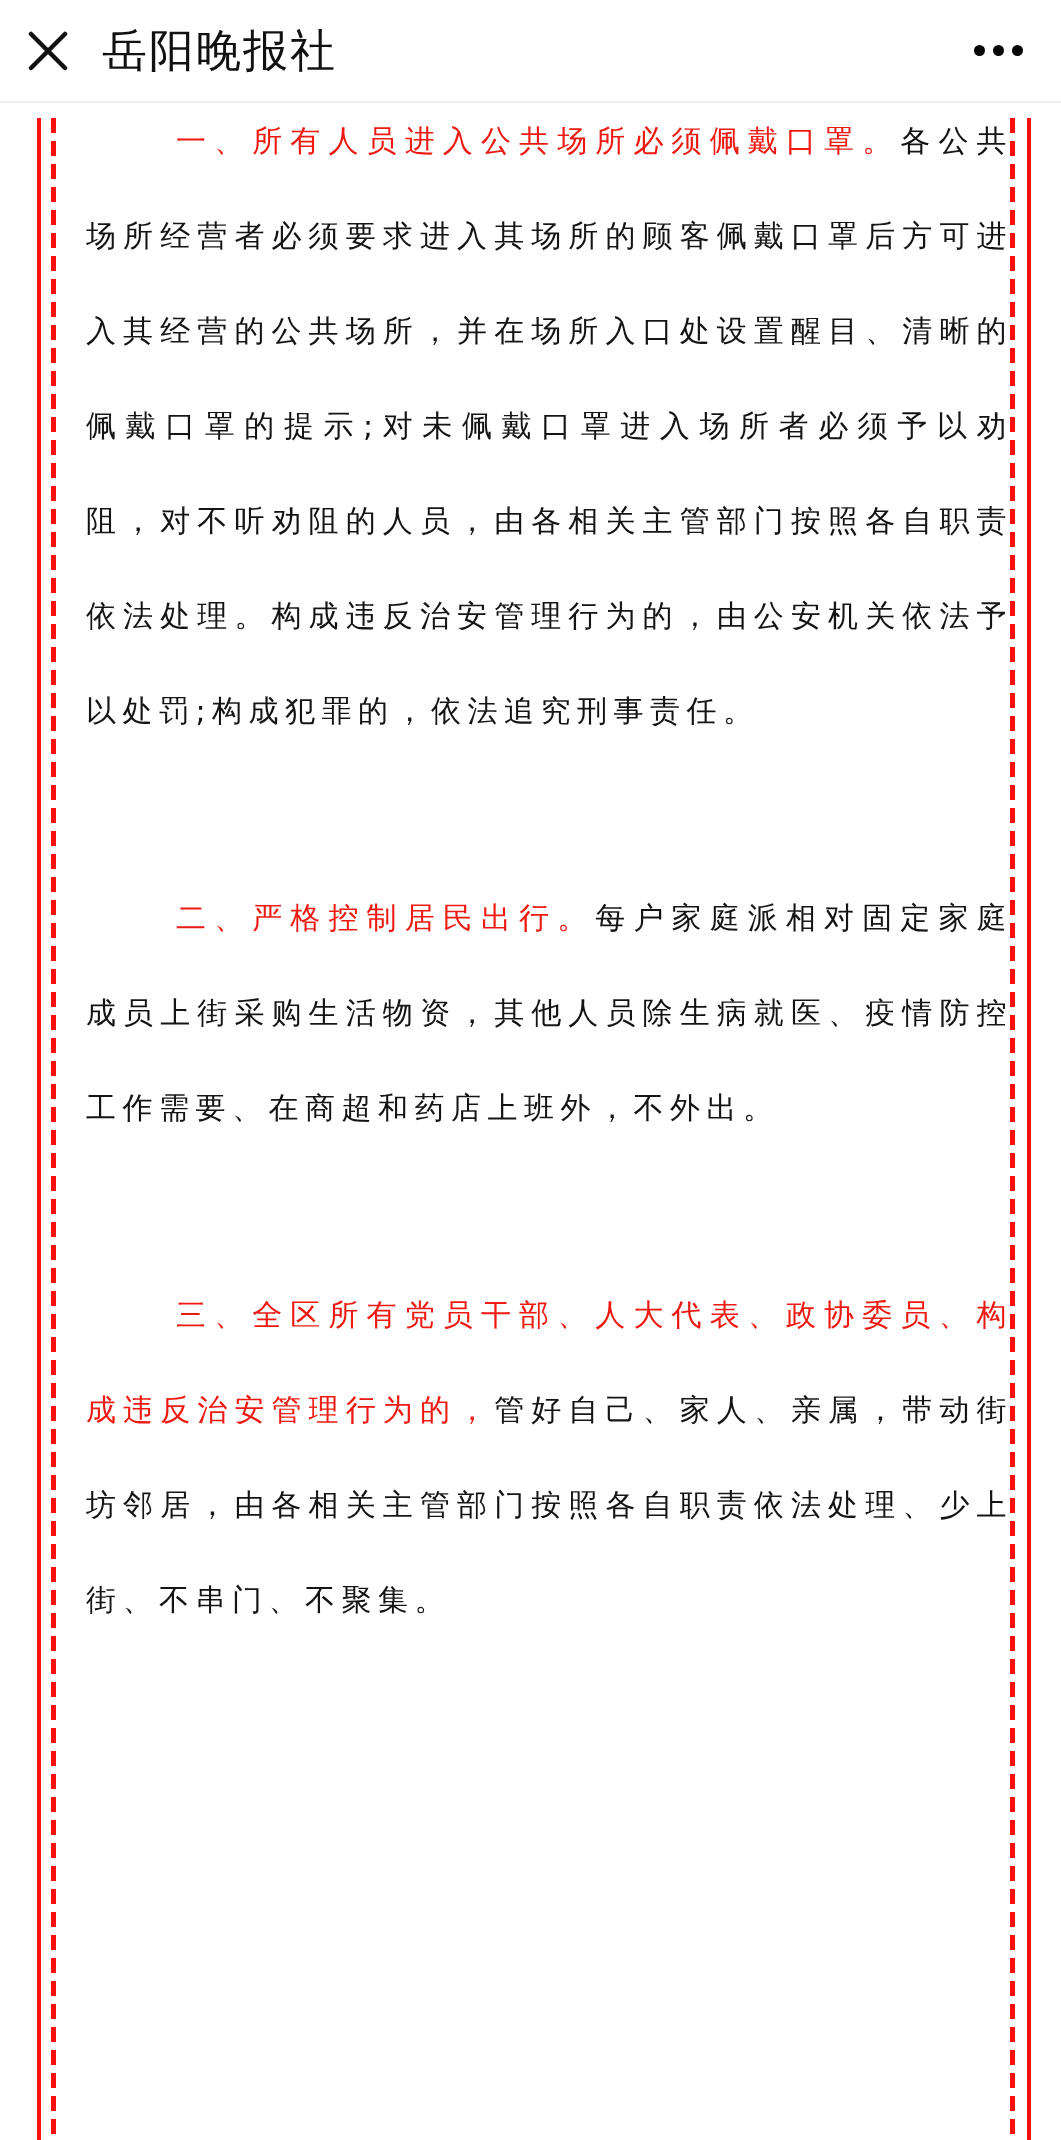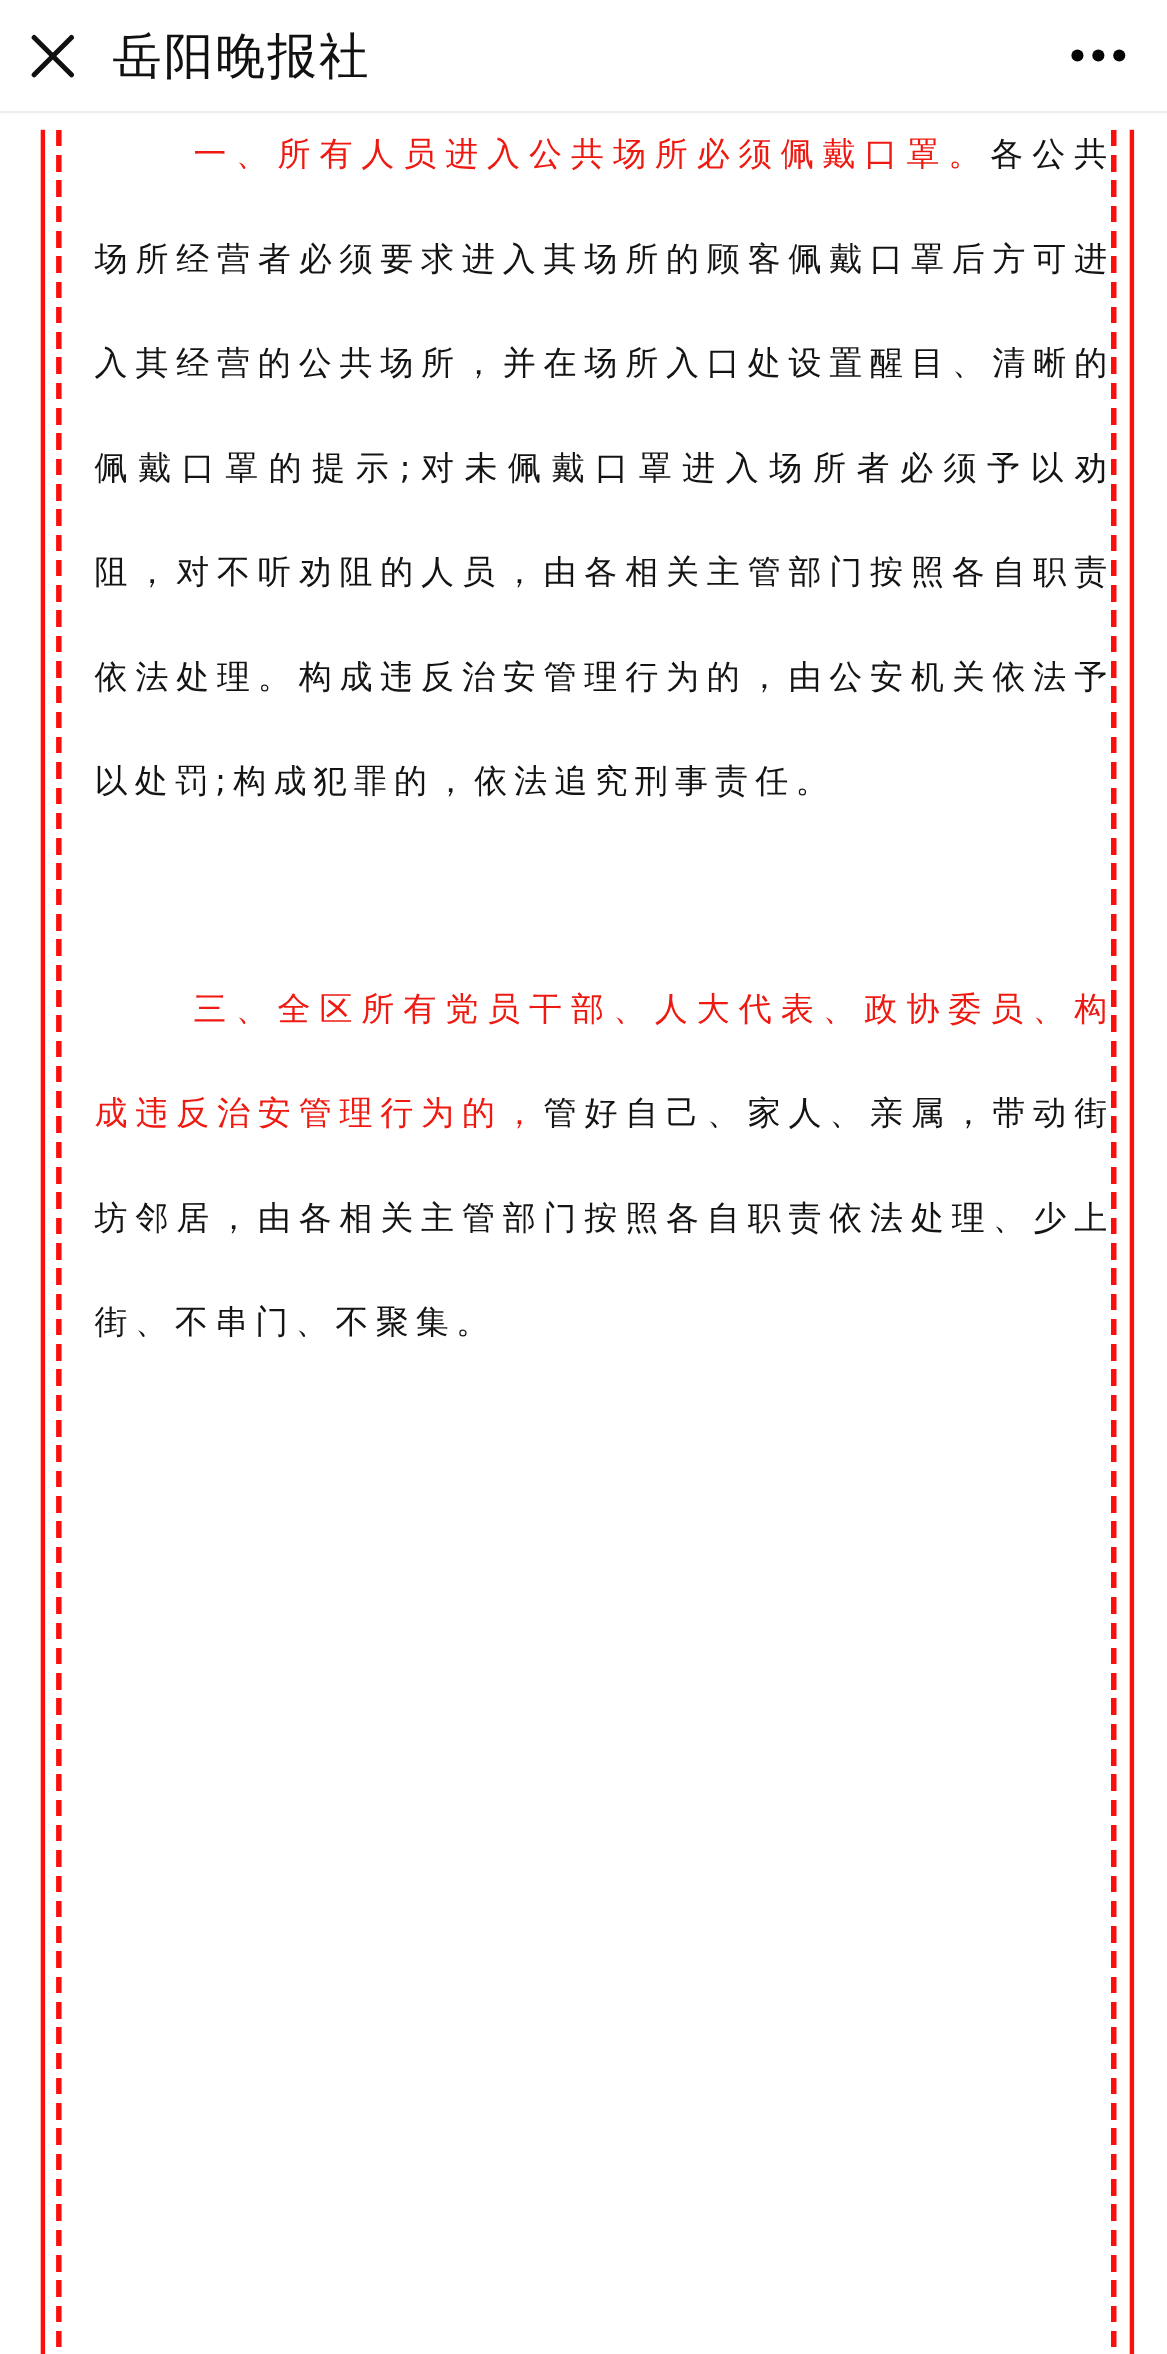--- a/index.html
+++ b/index.html
@@ -107,17 +107,18 @@
   </header>
 
   <main>
     <div class="vline solid vl-left-solid"></div>
     <div class="vline dashed vl-left-dashed"></div>
     <div class="vline dashed vl-right-dashed"></div>
     <div class="vline solid vl-right-solid"></div>
 
     <div class="text-col">
       <p><span class="lead">一、所有人员进入公共场所必须佩戴口罩。</span><span class="body-text">各公共场所经营者必须要求进入其场所的顾客佩戴口罩后方可进入其经营的公共场所，并在场所入口处设置醒目、清晰的佩戴口罩的提示;对未佩戴口罩进入场所者必须予以劝阻，对不听劝阻的人员，由各相关主管部门按照各自职责依法处理。构成违反治安管理行为的，由公安机关依法予以处罚;构成犯罪的，依法追究刑事责任。</span></p>
+      <p><span class="lead">二、严格控制居民出行。</span><span class="body-text">每户家庭派相对固定家庭成员上街采购生活物资，其他人员除生病就医、疫情防控工作需要、在商超和药店上班外，不外出。</span></p>
       <p><span class="lead">三、全区所有党员干部、人大代表、政协委员、构成违反治安管理行为的，</span><span class="body-text">管好自己、家人、亲属，带动街坊邻居，由各相关主管部门按照各自职责依法处理、少上街、不串门、不聚集。</span></p>
     </div>
   </main>
 
 </div>
 
 </body></html>

